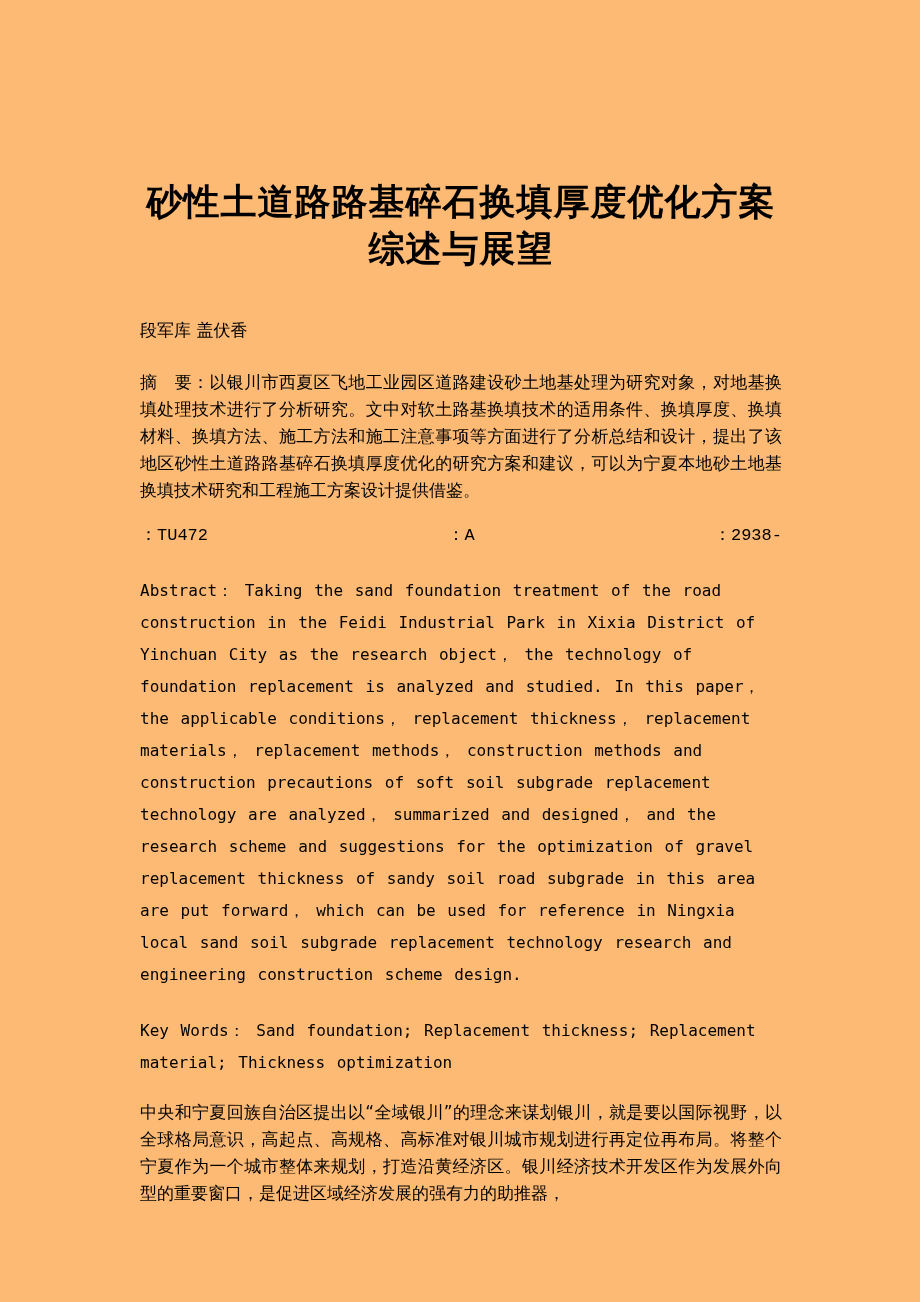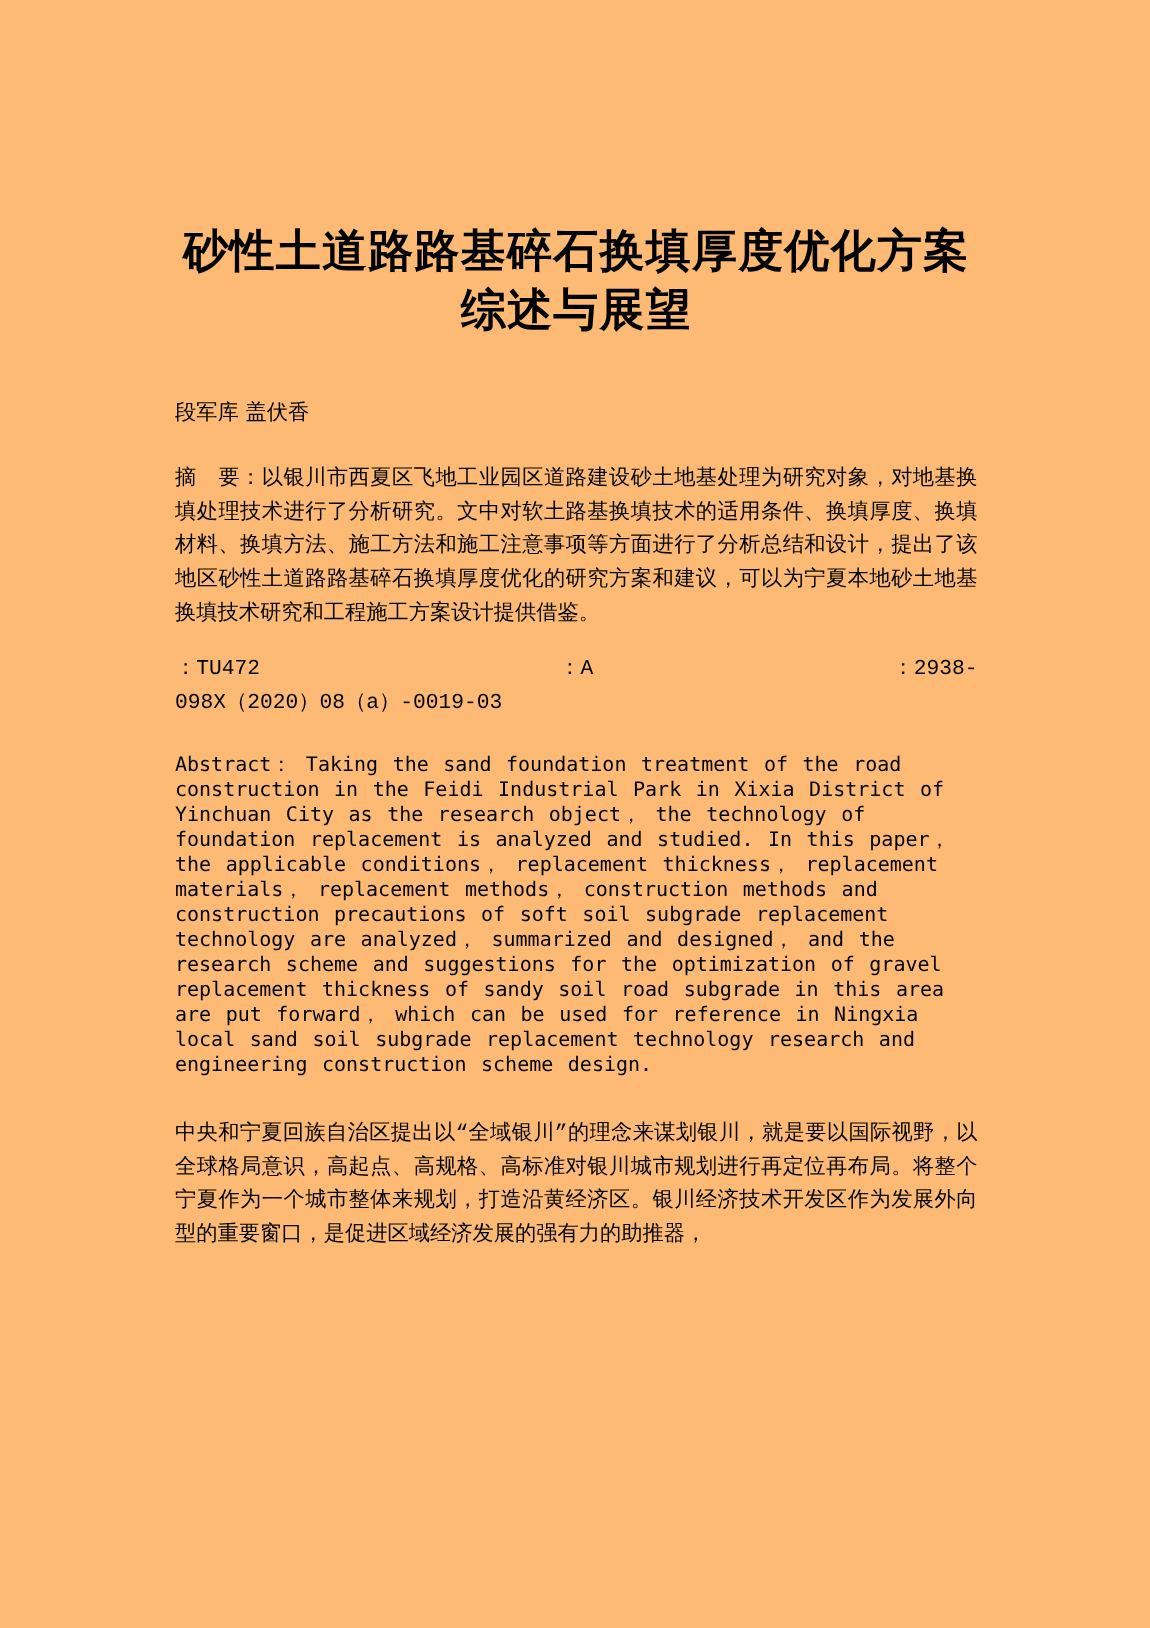--- a/index.html
+++ b/index.html
@@ -44,27 +44,27 @@
     line-height: 27px;
     font-family: Liberation Mono, monospace;
   }
   .classification-line1 {
     display: flex;
     justify-content: space-between;
   }
   .en-para {
     font-family: "DejaVu Sans Mono", monospace;
     font-size: 16px;
-    line-height: 20px;
+    line-height: 32px;
     text-align: left;
     word-spacing: 2px;
   }
   .abstract-en { margin-top: 26px; }
   .keywords-en { margin-top: 24px; }
-  .body-paragraph { margin-top: 32px; font-family: Liberation Mono, monospace; }
+  .body-paragraph { margin-top: 20px; }
 </style>
 </head>
 <body>
 
 <div class="page">
 
   <h1 class="doc-title">
     <span>砂性土道路路基碎石换填厚度优化方案</span><br>
     <span>综述与展望</span>
   </h1>
@@ -73,23 +73,21 @@
 
   <p class="zh-para abstract-zh">摘　要：以银川市西夏区飞地工业园区道路建设砂土地基处理为研究对象，对地基换填处理技术进行了分析研究。文中对软土路基换填技术的适用条件、换填厚度、换填材料、换填方法、施工方法和施工注意事项等方面进行了分析总结和设计，提出了该地区砂性土道路路基碎石换填厚度优化的研究方案和建议，可以为宁夏本地砂土地基换填技术研究和工程施工方案设计提供借鉴。</p>
 
 
   <div class="classification">
     <div class="classification-line1">
       <span>：TU472</span>
       <span>：A</span>
       <span>：2938-</span>
     </div>
-    <div class="classification-line2">
-      <span>098X（2020）08（a）-0019-03</span>
-    </div>
   </div>
 
   <p class="en-para abstract-en">Abstract： Taking the sand foundation treatment of the road construction in the Feidi Industrial Park in Xixia District of Yinchuan City as the research object， the technology of foundation replacement is analyzed and studied. In this paper， the applicable conditions， replacement thickness， replacement materials， replacement methods， construction methods and construction precautions of soft soil subgrade replacement technology are analyzed， summarized and designed， and the research scheme and suggestions for the optimization of gravel replacement thickness of sandy soil road subgrade in this area are put forward， which can be used for reference in Ningxia local sand soil subgrade replacement technology research and engineering construction scheme design.</p>
 
+  <p class="en-para keywords-en">Key Words： Sand foundation; Replacement thickness; Replacement material; Thickness optimization</p>
 
   <p class="zh-para body-paragraph">中央和宁夏回族自治区提出以“全域银川”的理念来谋划银川，就是要以国际视野，以全球格局意识，高起点、高规格、高标准对银川城市规划进行再定位再布局。将整个宁夏作为一个城市整体来规划，打造沿黄经济区。银川经济技术开发区作为发展外向型的重要窗口，是促进区域经济发展的强有力的助推器，</p>
 
 </div>
 
 </body></html>

